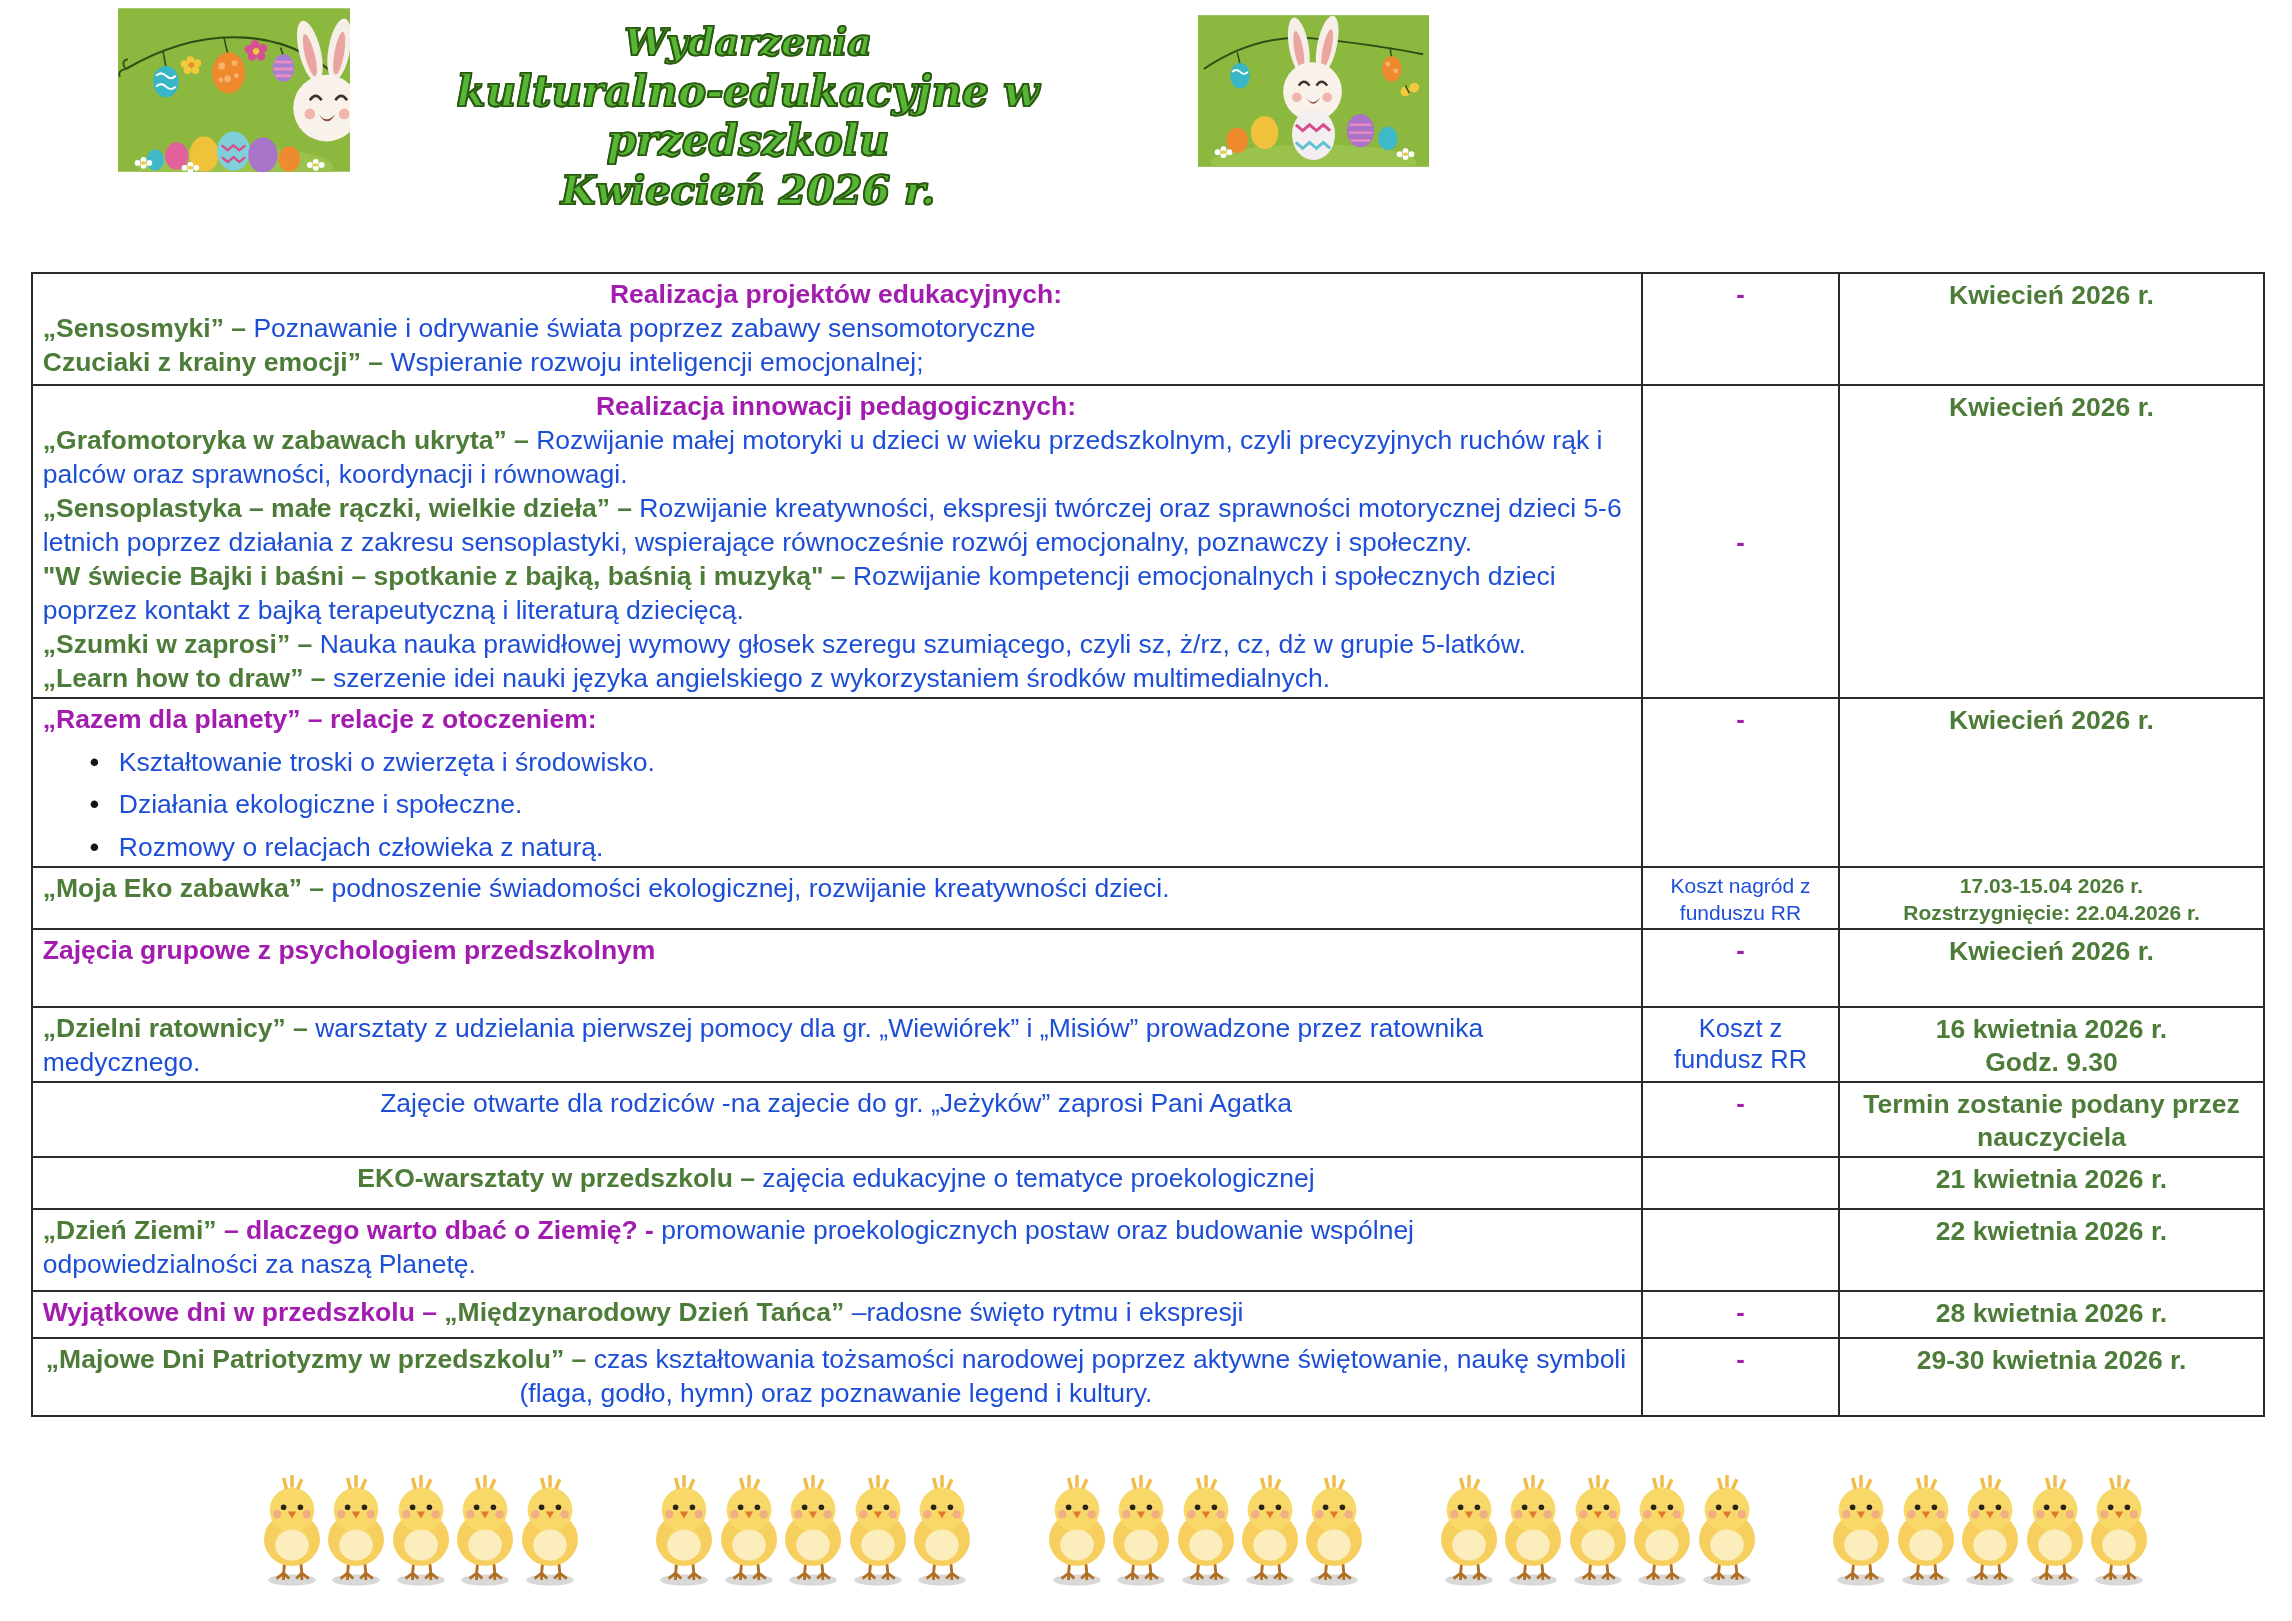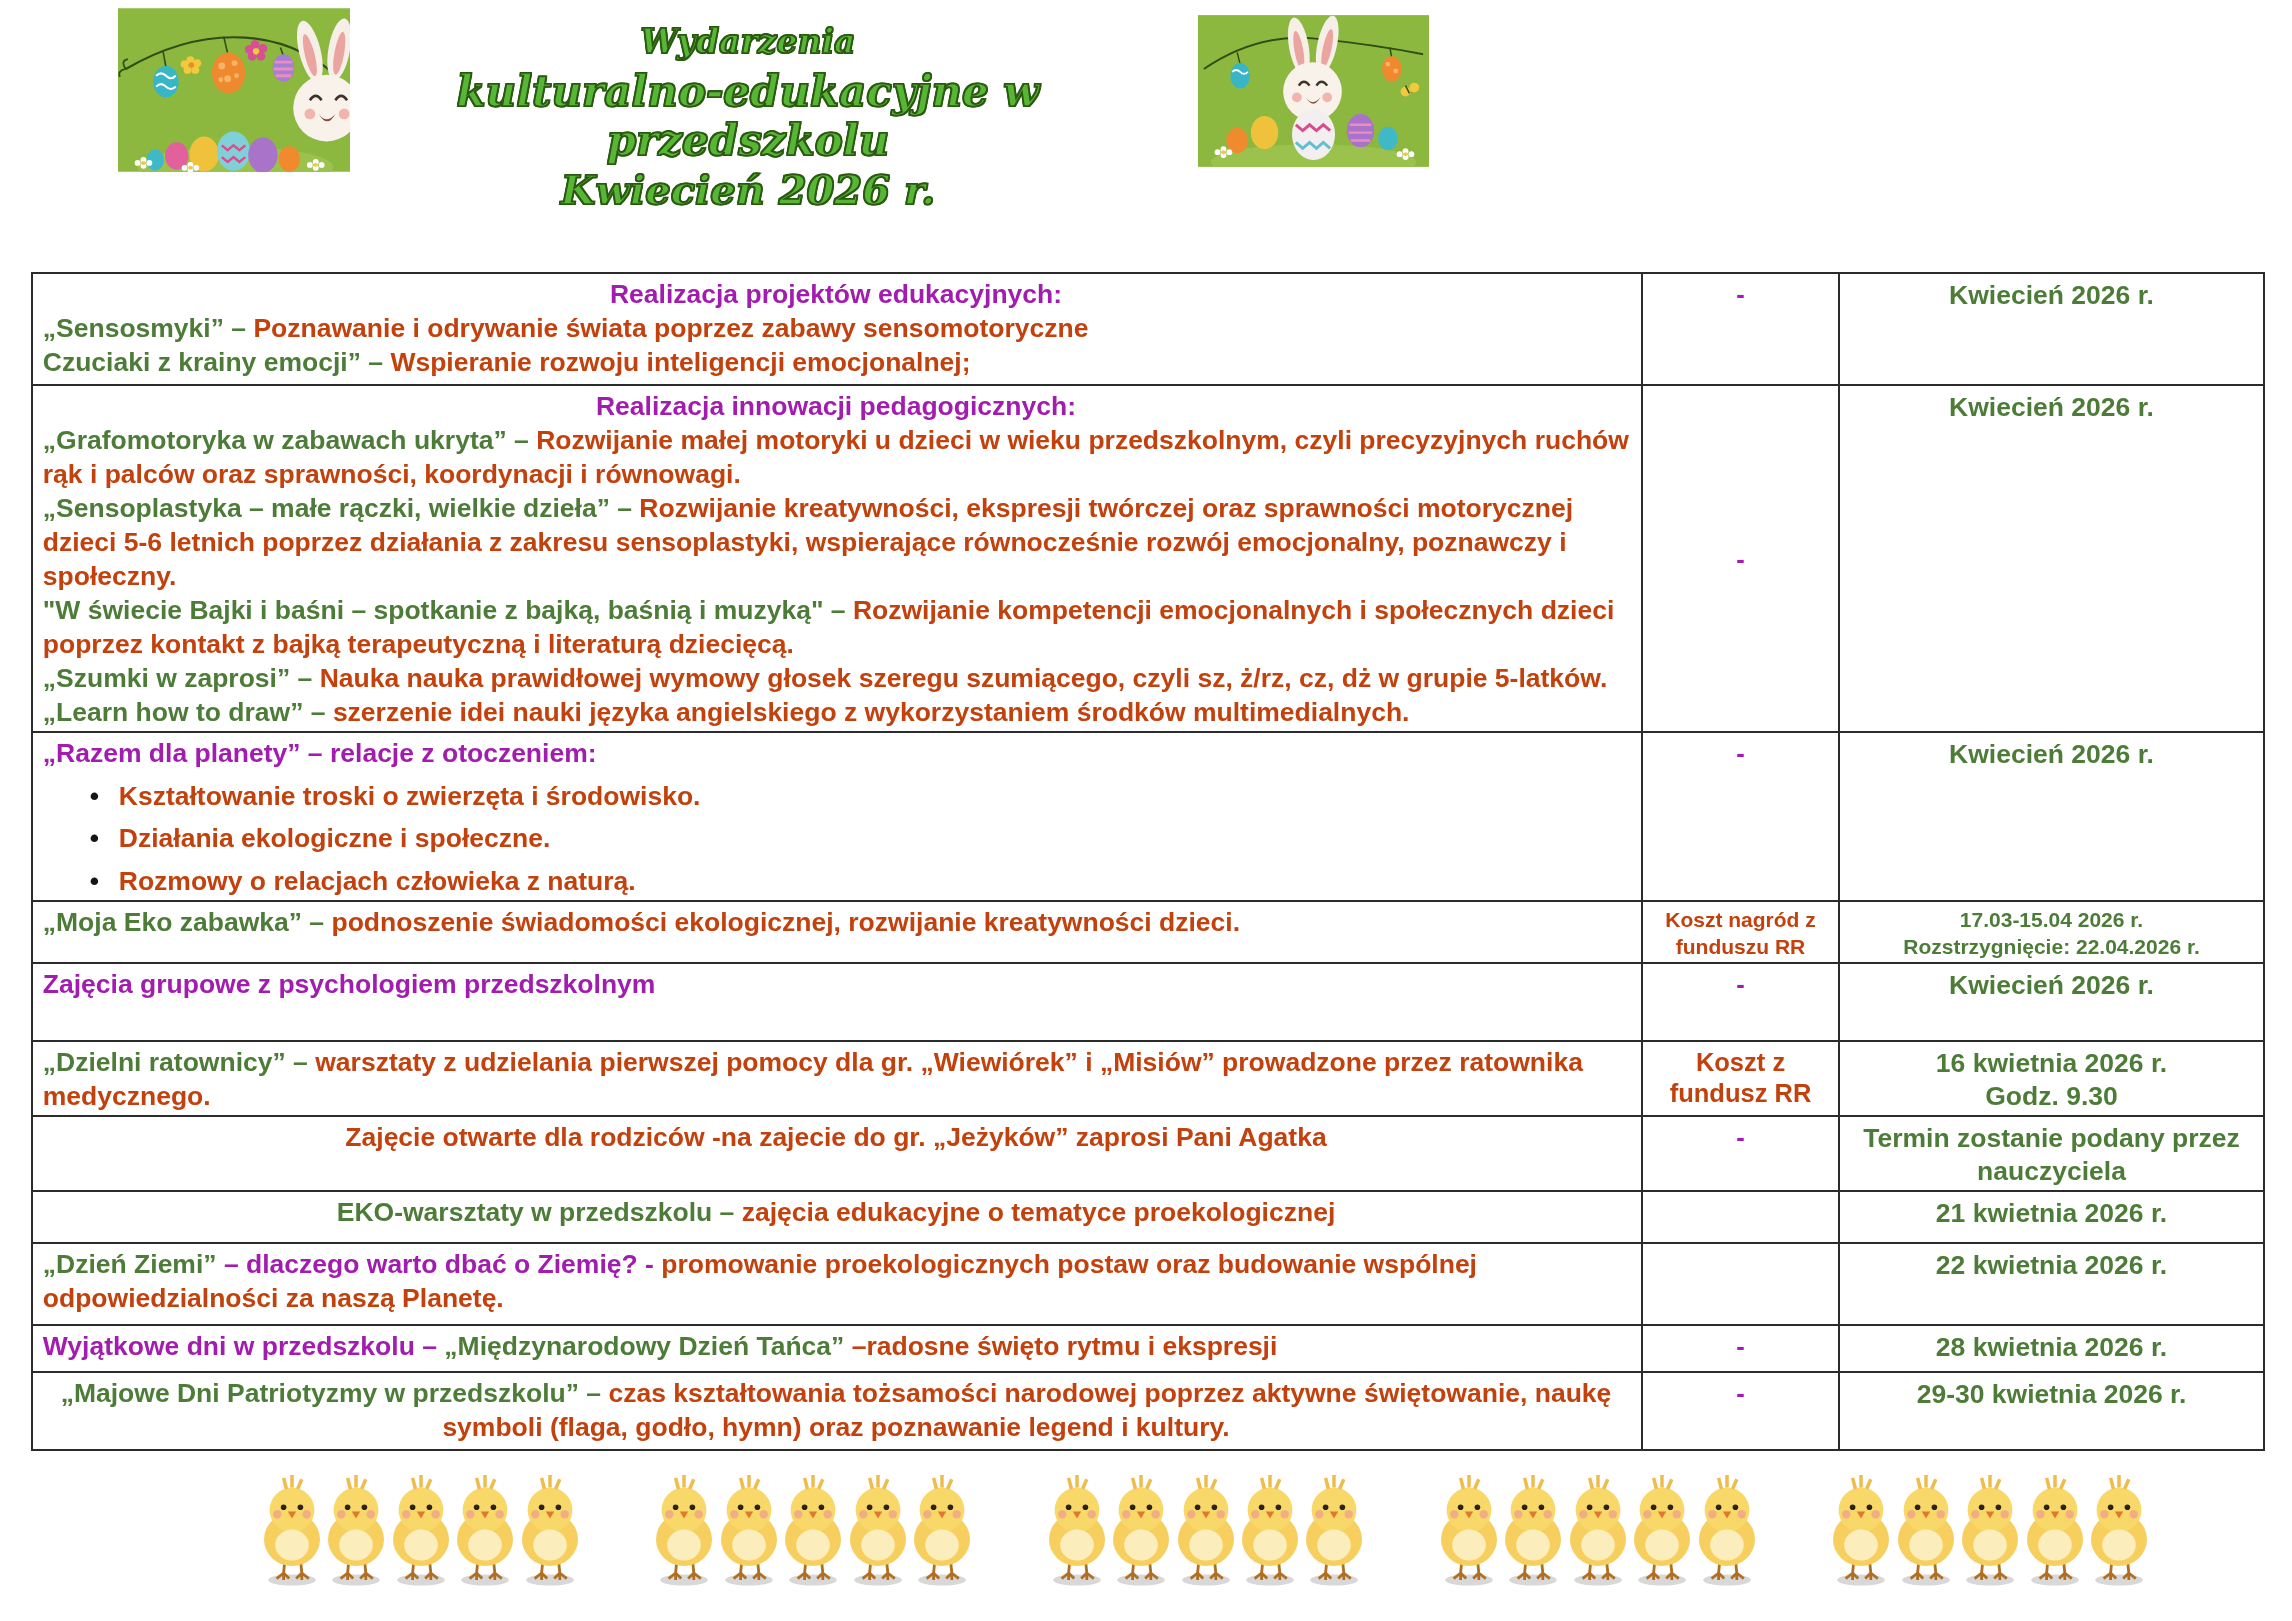--- a/index.html
+++ b/index.html
@@ -8,37 +8,37 @@
   .banner{position:absolute;display:block;}
   #banner-left{left:118px;top:7.8px;width:232px;height:164px;}
   #banner-right{left:1198px;top:14.7px;width:231px;height:152px;}
 
   .title-block{
     position:absolute;left:356px;top:15.7px;width:784px;text-align:center;
     font-family:"DejaVu Serif","Liberation Serif",serif;font-style:italic;font-weight:bold;
     color:#58b637;-webkit-text-stroke:1.7px #2a5a10;
     text-shadow:1px 1px 0 #2a5a10,-1px 1px 0 #2a5a10,1px -1px 0 #2a5a10,-1px -1px 0 #2a5a10;
   }
-  .title-block .t1{font-size:33px;line-height:51px;}
+  .title-block .t1{font-size:38px;line-height:51px;}
   .title-block .t2{font-size:42px;line-height:49px;}
   .title-block .t3{font-size:40px;line-height:49px;}
 
   table.events{position:absolute;left:31px;top:272px;width:2233px;border-collapse:collapse;table-layout:fixed;}
   td{border:2.5px solid #2b2b2b;vertical-align:top;padding:2.9px 5.9px 2px 5.9px;overflow:hidden;}
   td.vmid{vertical-align:middle;}
   .c1{padding-left:9.8px;padding-right:11.8px;font-size:26.5px;line-height:34px;}
   .c2{text-align:center;font-size:25.5px;line-height:31px;color:#151515;padding-top:4.9px;}
   .c3{text-align:center;font-size:26.5px;line-height:33px;padding-top:4.9px;}
   .tline{position:relative;}
   .al-center{text-align:center;}
   .al-left{text-align:left;}
   .sz-sm{font-size:21px !important;line-height:26.5px !important;}
   .bullet{margin-top:8.8px;}
   .bullet::before{content:'\2022';display:inline-block;width:29px;margin-left:47px;color:#151515;font-weight:bold;}
-  .r-n{color:#c2410c;font-weight:bold;}
+  .r-n{color:#1d4ed8;}
   .r-bb{color:#a21caf;font-weight:bold;}
   .r-gb{color:#4d7c38;font-weight:bold;}
 
   .chicks-row{position:absolute;left:250px;top:1472px;width:1911px;display:flex;justify-content:space-between;}
   .chick-group{display:flex;}
   .chick{width:84px;height:118px;margin-right:-19.6px;}
   .chick:last-child{margin-right:0;}
 </style>
 </head>
 <body>

